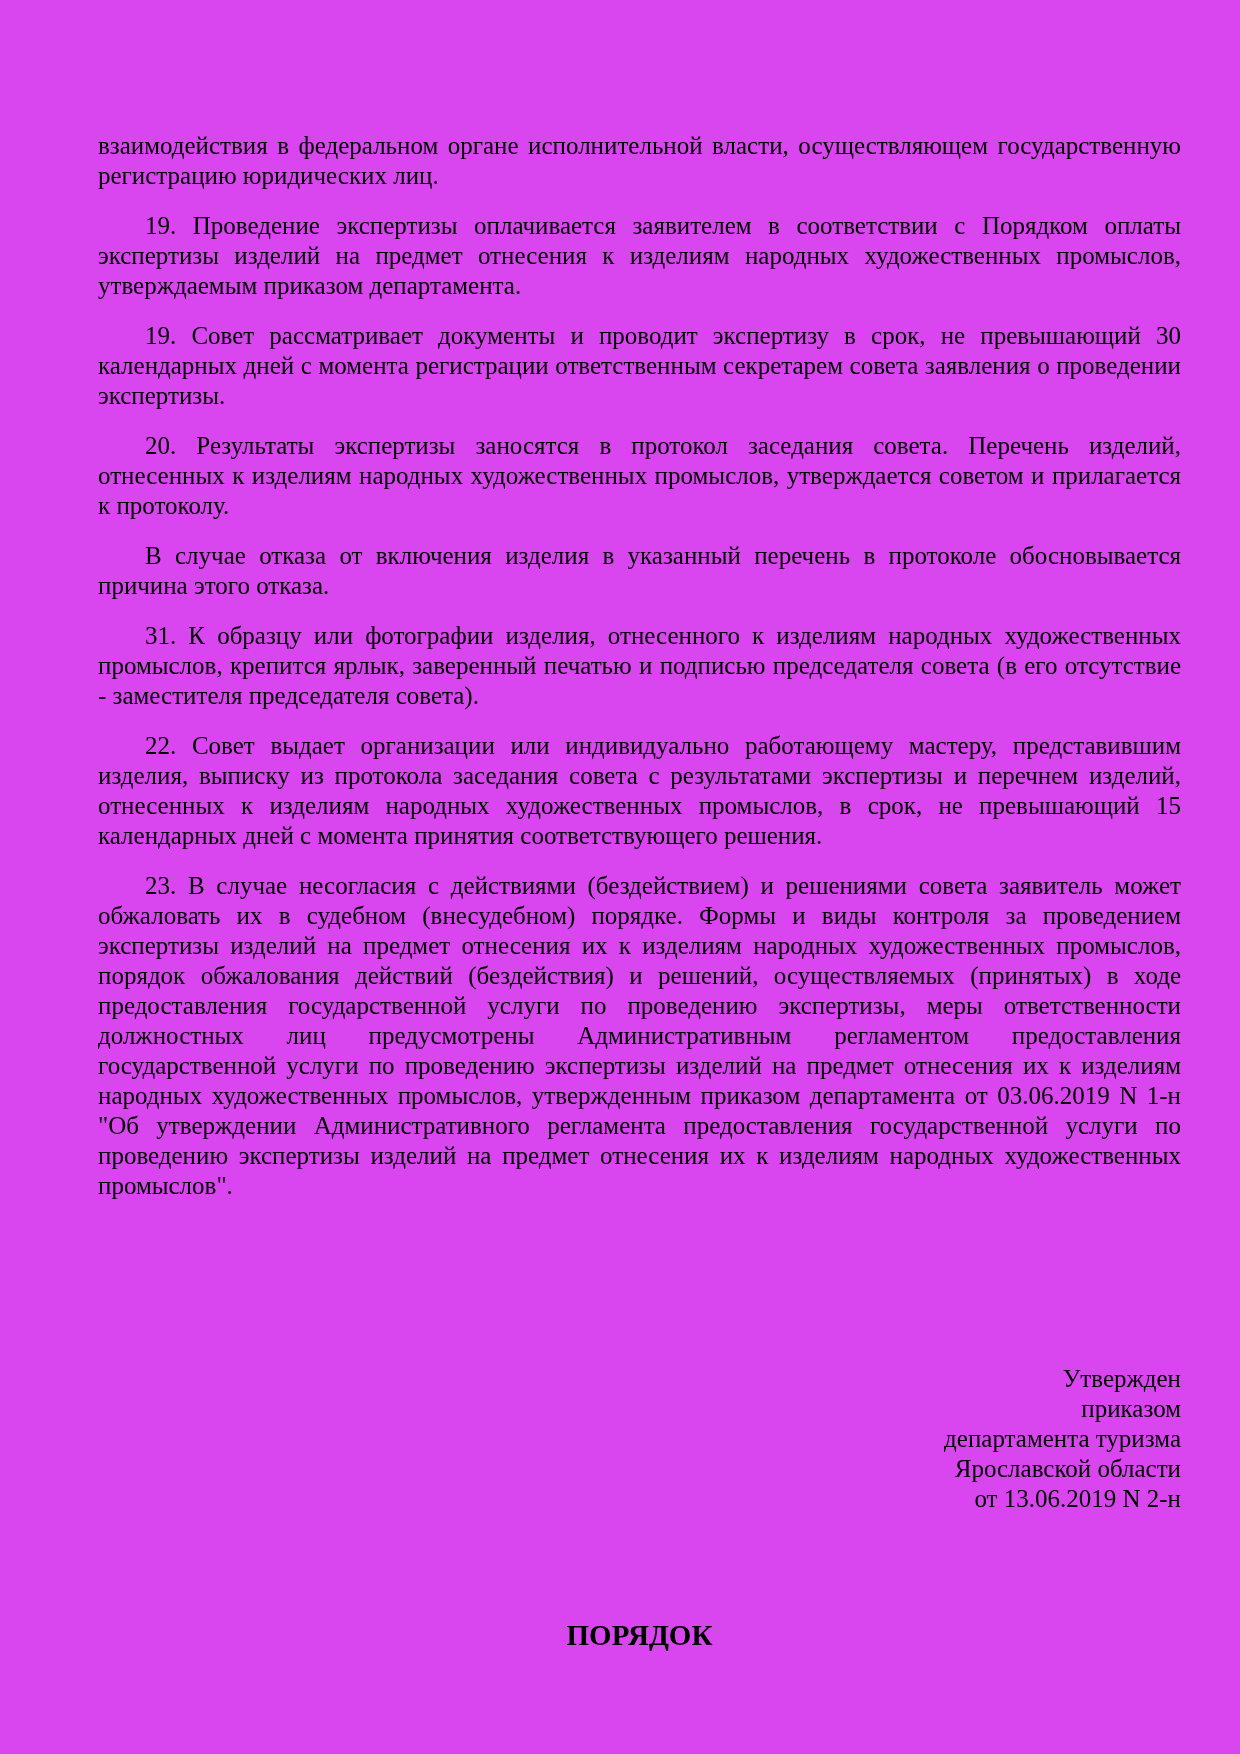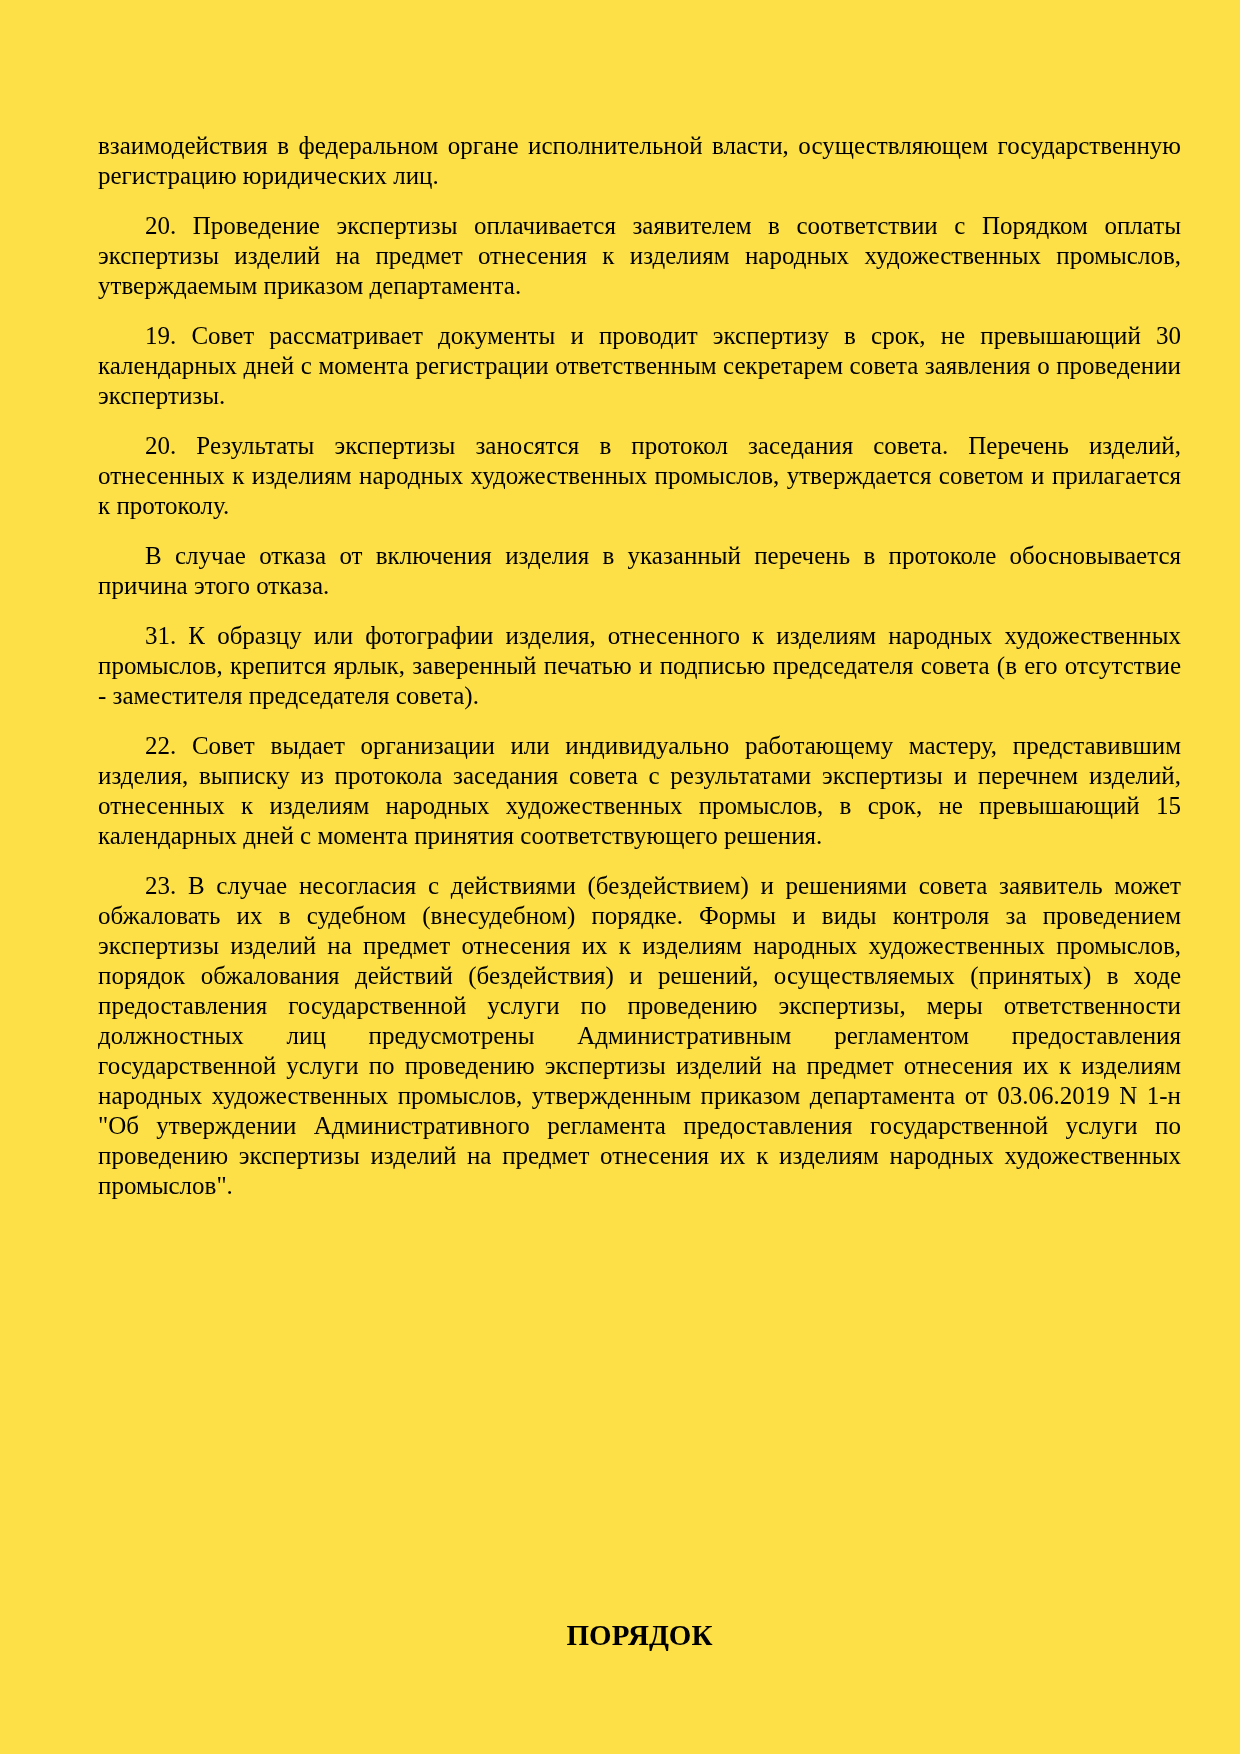--- a/index.html
+++ b/index.html
@@ -5,21 +5,21 @@
   html, body {
     margin: 0;
     padding: 0;
     background: #888;
   }
   .page {
     position: relative;
     width: 1240px;
     height: 1754px;
     margin: 0 auto;
-    background: #fde047;
+    background: #d946ef;
     color: #000000;
     font-family: "Liberation Serif", "DejaVu Serif", serif;
     overflow: hidden;
     box-sizing: border-box;
   }
   .body-text {
     position: absolute;
     left: 98px;
     top: 131px;
     width: 1083px;
@@ -54,27 +54,34 @@
     line-height: 31px;
   }
 </style>
 </head>
 <body>
 
 <div class="page">
 
   <div class="body-text">
       <p class="para no-indent">взаимодействия в федеральном органе исполнительной власти, осуществляющем государственную регистрацию юридических лиц.</p>
-      <p class="para">20. Проведение экспертизы оплачивается заявителем в соответствии с Порядком оплаты экспертизы изделий на предмет отнесения к изделиям народных художественных промыслов, утверждаемым приказом департамента.</p>
+      <p class="para">19. Проведение экспертизы оплачивается заявителем в соответствии с Порядком оплаты экспертизы изделий на предмет отнесения к изделиям народных художественных промыслов, утверждаемым приказом департамента.</p>
       <p class="para">19. Совет рассматривает документы и проводит экспертизу в срок, не превышающий 30 календарных дней с момента регистрации ответственным секретарем совета заявления о проведении экспертизы.</p>
       <p class="para">20. Результаты экспертизы заносятся в протокол заседания совета. Перечень изделий, отнесенных к изделиям народных художественных промыслов, утверждается советом и прилагается к протоколу.</p>
       <p class="para">В случае отказа от включения изделия в указанный перечень в протоколе обосновывается причина этого отказа.</p>
       <p class="para">31. К образцу или фотографии изделия, отнесенного к изделиям народных художественных промыслов, крепится ярлык, заверенный печатью и подписью председателя совета (в его отсутствие - заместителя председателя совета).</p>
       <p class="para">22. Совет выдает организации или индивидуально работающему мастеру, представившим изделия, выписку из протокола заседания совета с результатами экспертизы и перечнем изделий, отнесенных к изделиям народных художественных промыслов, в срок, не превышающий 15 календарных дней с момента принятия соответствующего решения.</p>
       <p class="para">23. В случае несогласия с действиями (бездействием) и решениями совета заявитель может обжаловать их в судебном (внесудебном) порядке. Формы и виды контроля за проведением экспертизы изделий на предмет отнесения их к изделиям народных художественных промыслов, порядок обжалования действий (бездействия) и решений, осуществляемых (принятых) в ходе предоставления государственной услуги по проведению экспертизы, меры ответственности должностных лиц предусмотрены Административным регламентом предоставления государственной услуги по проведению экспертизы изделий на предмет отнесения их к изделиям народных художественных промыслов, утвержденным приказом департамента от 03.06.2019 N 1-н "Об утверждении Административного регламента предоставления государственной услуги по проведению экспертизы изделий на предмет отнесения их к изделиям народных художественных промыслов".</p>
     </div>
 
+  <div class="approval">
+      <div>Утвержден</div>
+      <div>приказом</div>
+      <div>департамента туризма</div>
+      <div>Ярославской области</div>
+      <div>от 13.06.2019 N 2-н</div>
+    </div>
 
   <div class="doc-title">
     <div>ПОРЯДОК</div>
   </div>
 
 </div>
 
 </body></html>

